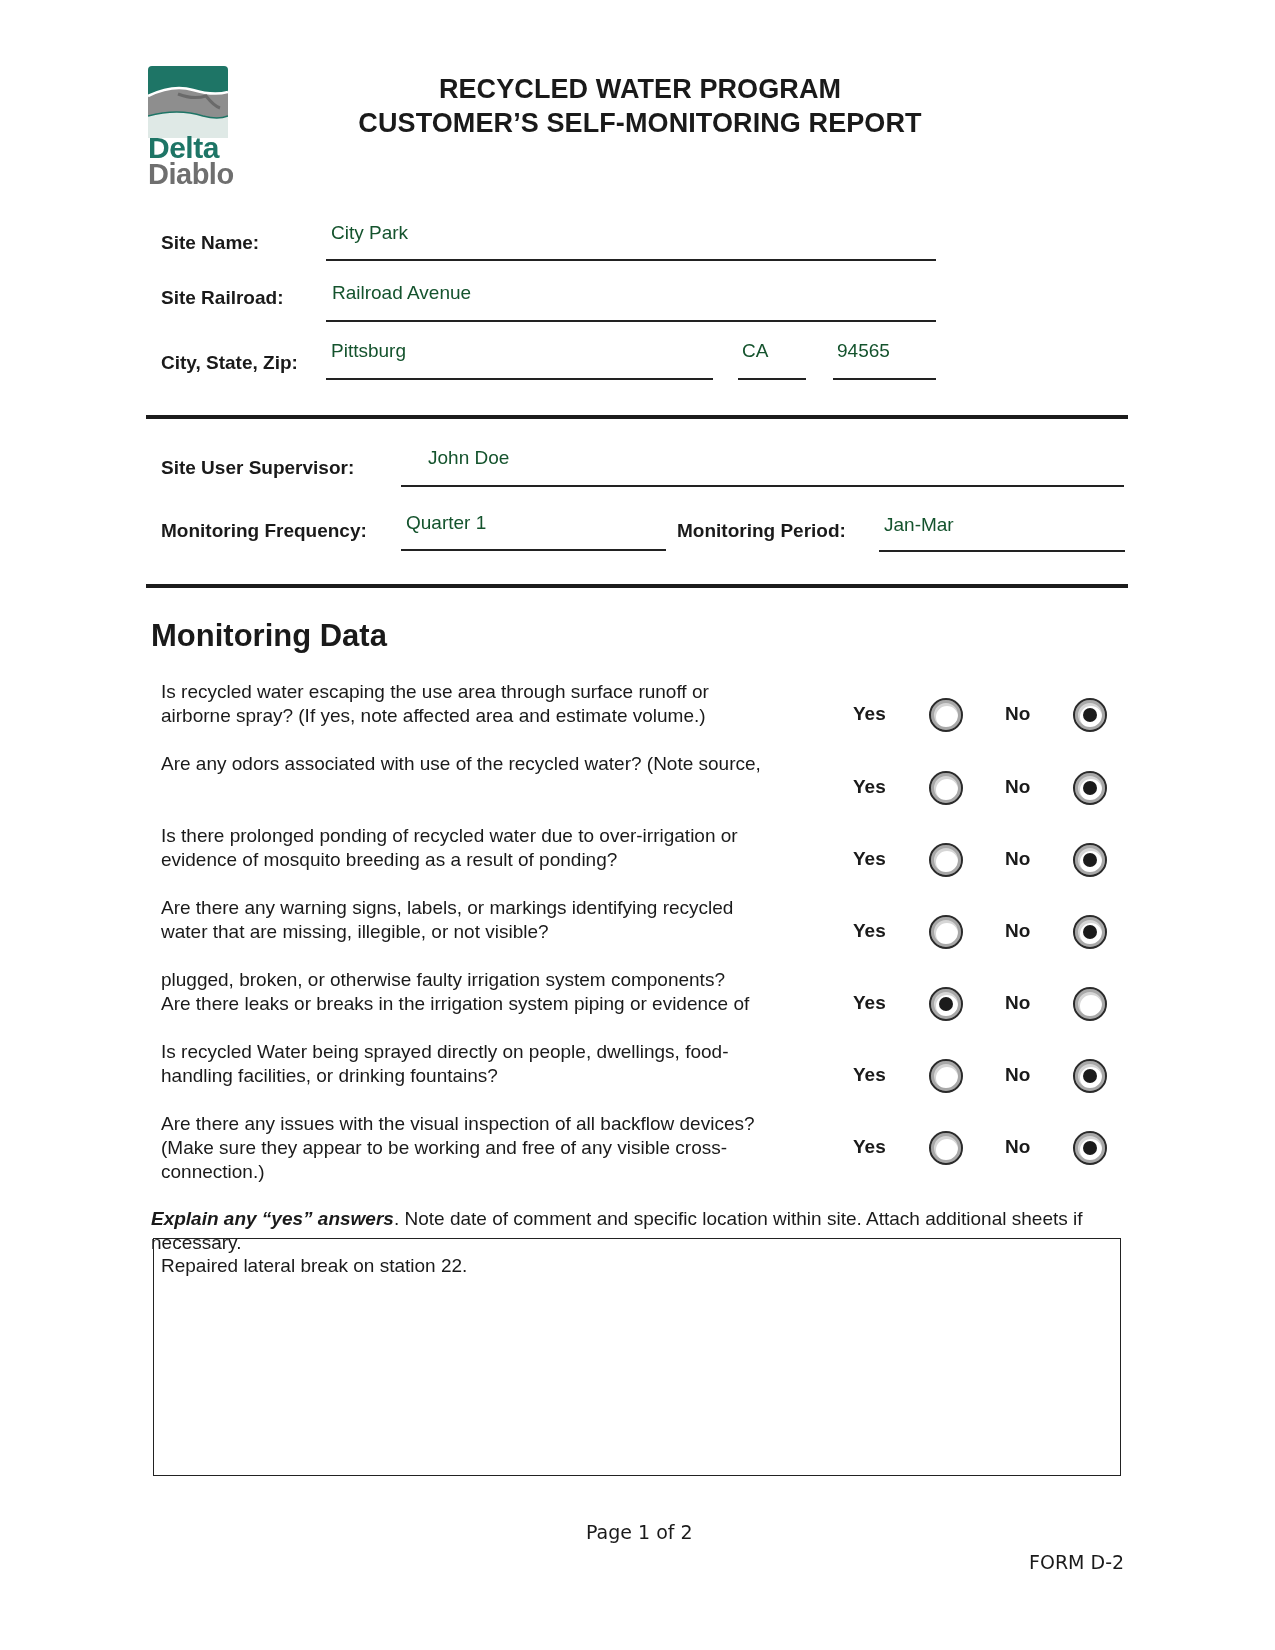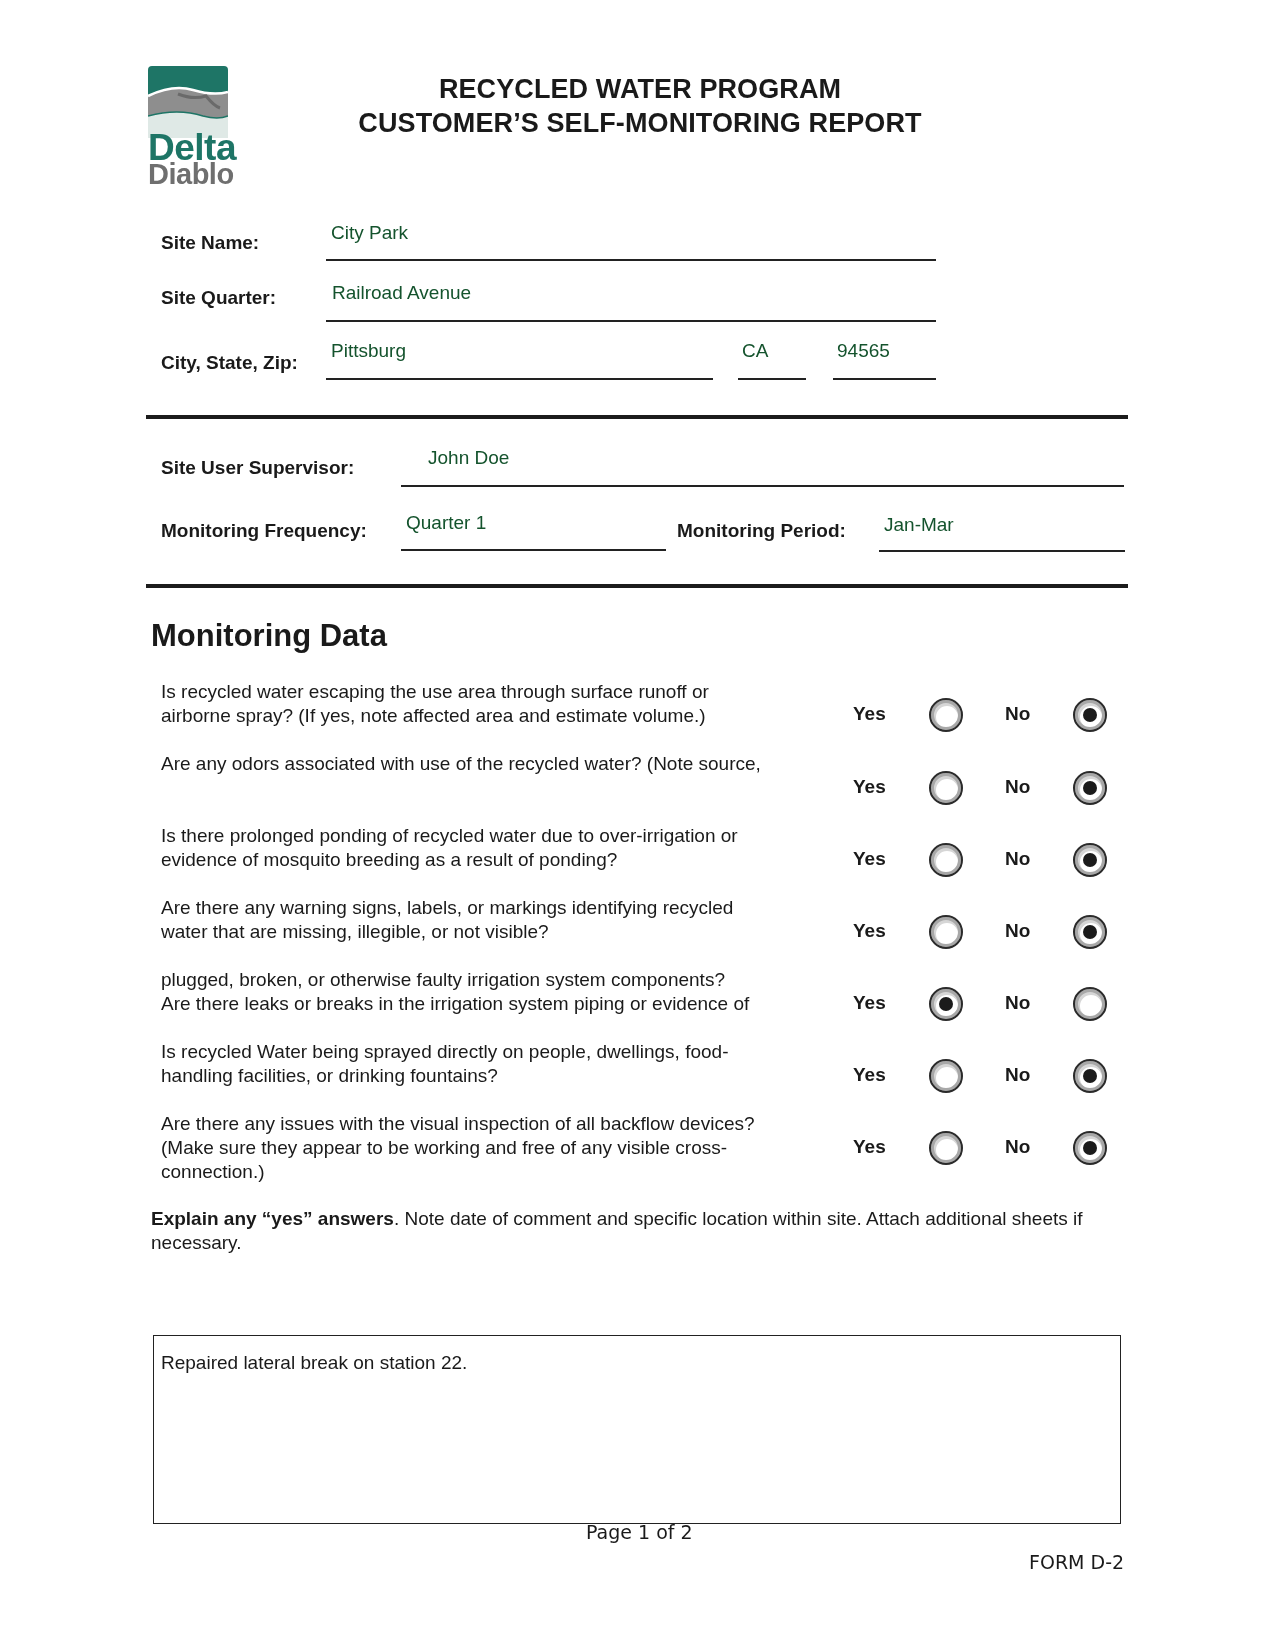--- a/index.html
+++ b/index.html
@@ -15,48 +15,48 @@
   .rule { left:146px; width:982px; height:4px; background:#1c1c1c; }
   .section { left:151px; font-weight:bold; font-size:31px; }
   .q { left:161px; width:680px; font-size:19px; line-height:24px; }
   .yn { font-weight:bold; font-size:19px; }
   .radio { width:34px; height:34px; border-radius:50%; border:2.5px solid #2a2a2a;
            box-sizing:border-box; background:#fff; cursor:pointer;
            box-shadow: inset 0 0 0 3px #a8a8a8, inset 1px 2px 0 4px #d6d6d6; }
   .radio .dot { position:absolute; left:50%; top:50%; width:14px; height:14px; margin:-7px 0 0 -7px;
                 border-radius:50%; background:#1b1b1b; }
   .explain { left:151px; top:1207px; width:950px; font-size:19px; line-height:24px; }
-  .box { left:153px; top:1335px; width:968px; height:189px; border:1.5px solid #222; box-sizing:border-box;padding-left:36px; }
+  .box { left:153px; top:1238px; width:968px; height:238px; border:1.5px solid #222; box-sizing:border-box;padding-left:36px; }
   .box-text { position:absolute; left:7px; top:16px; font-size:19px; }
   .footer { font-family:"DejaVu Sans", sans-serif; font-size:19px; color:#1a1a1a; }
 </style>
 </head>
 <body>
 
 <div class="abs logo">
   <svg width="80" height="124" viewBox="0 0 80 124">
     <path d="M4 0 H76 Q80 0 80 4 V72 H0 V4 Q0 0 4 0 Z" fill="#1e7566"></path>
     <path d="M0 30 Q25 18 45 24 Q65 30 80 26 V72 H0 Z" fill="#8e8e8e"></path>
     <path d="M0 30 Q25 18 45 24 Q65 30 80 26" fill="none" stroke="#ffffff" stroke-width="2.5"></path>
     <path d="M30 28 Q45 34 58 30 Q66 40 72 42" fill="none" stroke="#6a6a6a" stroke-width="3"></path>
     <path d="M0 50 Q30 42 55 50 Q70 54 80 50 V72 H0 Z" fill="#dfe9e6"></path>
     <path d="M0 50 Q30 42 55 50 Q70 54 80 50" fill="none" stroke="#1e7566" stroke-width="1.5"></path>
   </svg>
-  <div class="abs" style="left:0; top:68px; font-weight:bold; font-size:37px; line-height:28px; color:#1e7566; letter-spacing:-0.5px;">Delta</div>
+  <div class="abs" style="left:0; top:68px; font-weight:bold; font-size:30px; line-height:28px; color:#1e7566; letter-spacing:-0.5px;">Delta</div>
   <div class="abs" style="left:0; top:94px; font-weight:bold; font-size:29px; line-height:28px; color:#6f6f6f; letter-spacing:-0.5px;">Diablo</div>
 </div>
 
 <div class="abs title" style="top:74px;">RECYCLED WATER PROGRAM</div>
 <div class="abs title" style="top:108px;">CUSTOMER’S SELF-MONITORING REPORT</div>
 
 <div class="abs lbl" style="left:161px; top:232px;">Site Name:</div>
 <div class="abs val" style="left:331px; top:222px;">City Park</div>
 <div class="abs uline" style="left:326px; top:259px; width:610px;"></div>
 
-<div class="abs lbl" style="left:161px; top:287px;">Site Quarter:</div>
+<div class="abs lbl" style="left:161px; top:287px;">Site Railroad:</div>
 <div class="abs val" style="left:332px; top:282px;">Railroad Avenue</div>
 <div class="abs uline" style="left:326px; top:320px; width:610px;"></div>
 
 <div class="abs lbl" style="left:161px; top:352px;">City, State, Zip:</div>
 <div class="abs val" style="left:331px; top:340px;">Pittsburg</div>
 <div class="abs uline" style="left:326px; top:378px; width:387px;"></div>
 <div class="abs val" style="left:742px; top:340px;">CA</div>
 <div class="abs uline" style="left:738px; top:378px; width:68px;"></div>
 <div class="abs val" style="left:837px; top:340px;">94565</div>
 <div class="abs uline" style="left:833px; top:378px; width:103px;"></div>
@@ -160,21 +160,21 @@
       <div class="abs yn" style="left: 853px; top: 1136px;">Yes</div>
       <div class="abs radio" style="left: 929px; top: 1131px;"></div>
       <div class="abs yn" style="left: 1005px; top: 1136px;">No</div>
       <div class="abs radio" style="left: 1073px; top: 1131px;">
         <div class="dot"></div>
       </div>
     </div>
   </div>
 
 <div class="abs explain">
-  <span style="font-weight:bold;">Explain any “yes” answers</span><span>. Note date of comment and specific location within site. Attach additional sheets if necessary.</span>
+  <span style="font-weight:bold;font-style:italic;">Explain any “yes” answers</span><span>. Note date of comment and specific location within site. Attach additional sheets if necessary.</span>
 </div>
 
 <div class="abs box">
   <div class="box-text">Repaired lateral break on station 22.</div>
 </div>
 
 <div class="abs footer" style="left:586px; top:1521px;">Page 1 of 2</div>
 <div class="abs footer" style="left:1029px; top:1551px;">FORM D-2</div>
 
 </body></html>

